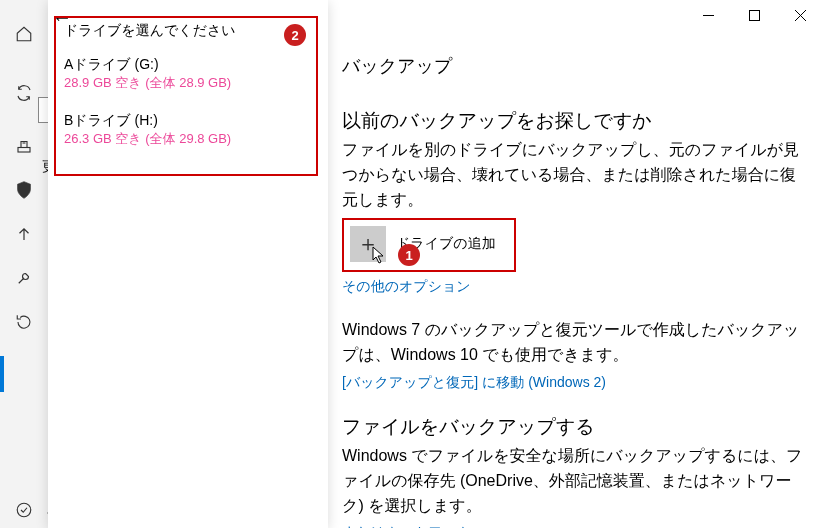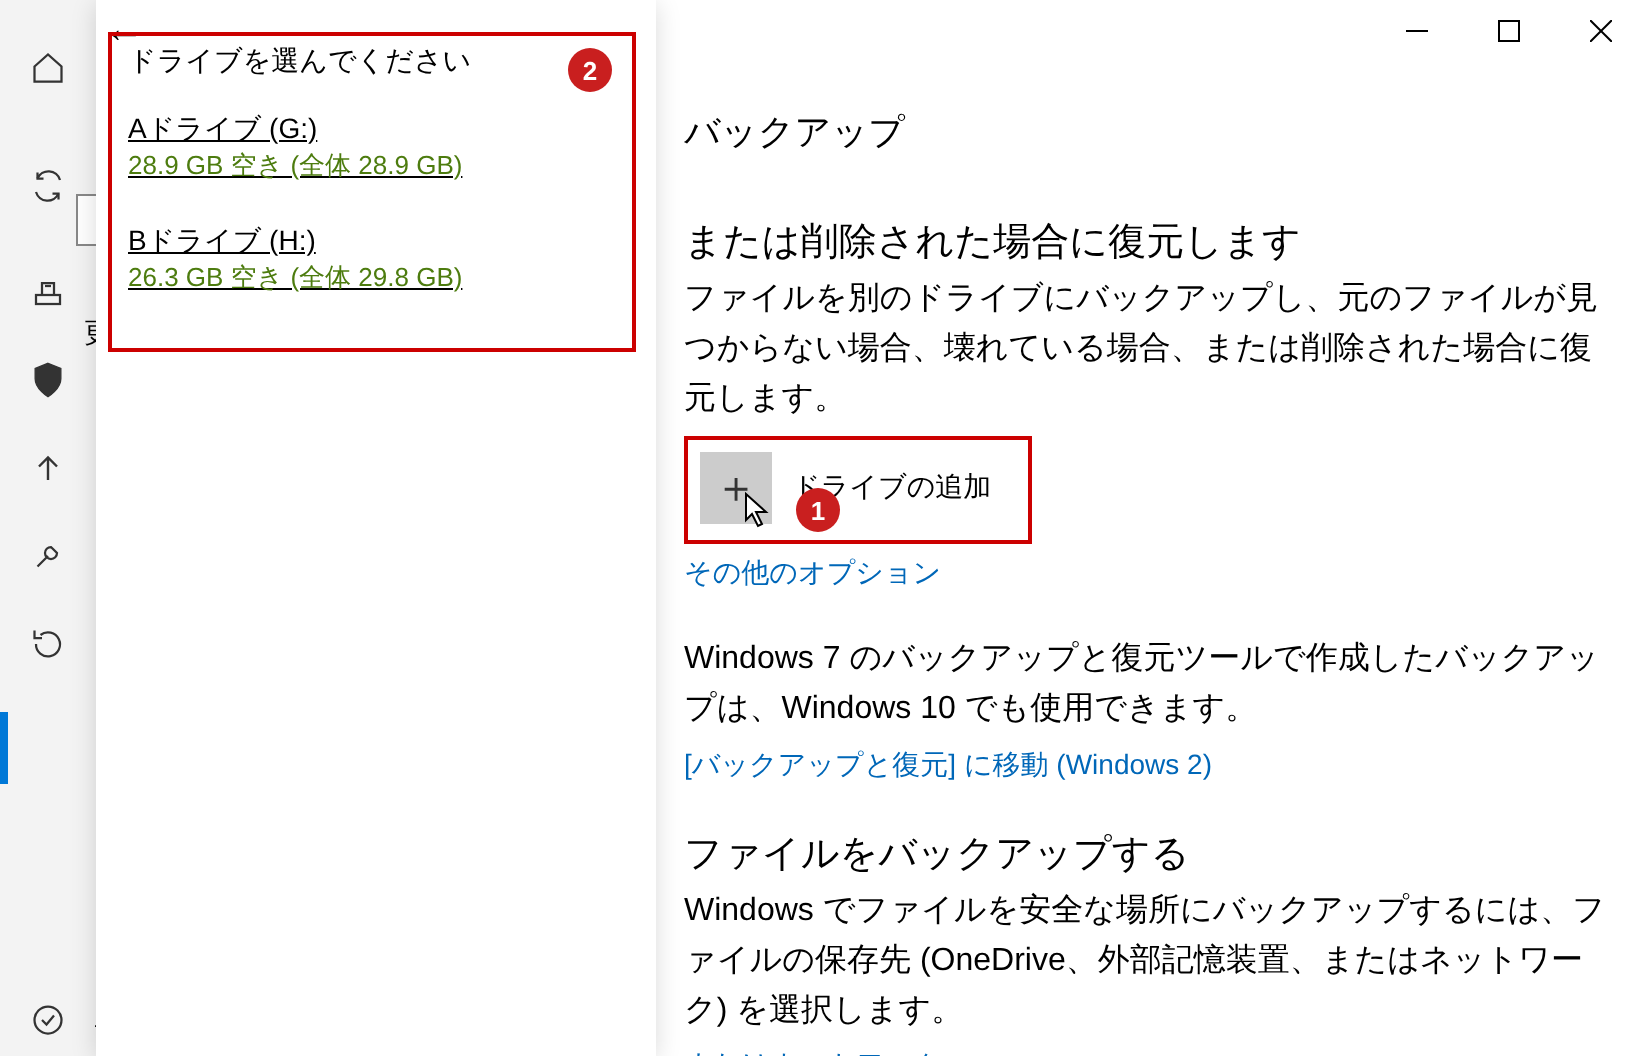--- a/index.html
+++ b/index.html
@@ -12,23 +12,23 @@
   .rail-item { width: 48px; height: 44px; display: flex; align-items: center; justify-content: center; color: #333; }
   .rail-item svg { stroke: #333; fill: none; }
   .rail-indicator { position: absolute; left: 0; top: 356px; width: 4px; height: 36px; background: #0078d7; }
   .sidebar { position: relative; width: 280px; background: #f3f3f3; padding: 12px 0 0 0; }
   .side-clip { position: absolute; left: -10px; top: 97px; width: 40px; height: 26px; border: 1px solid #888; background: #fff; display:flex; align-items:center; justify-content:center; color:#555; font-size:15px; }
   .side-nav { position:absolute; left:-6px; top:158px; font-size:14px; color:#000; }
   .side-back { position:absolute; left:0; top:4px; font-size:20px; color:#333; padding-left: 0;}
   .licenses { position:absolute; left:-2px; bottom:4px; font-size:14px; color:#000; display:flex; align-items:center; gap:8px;}
   .drawerbox { position:absolute; left:6px; top:16px; right:10px; height:160px; border:2px solid #c00; padding:4px 8px 8px 8px; }
   .drawer-title { font-size:14px; padding-bottom:10px; }
-  .drive { padding: 6px 0 0 0; text-decoration: underline; }
+  .drive { padding: 6px 0 0 0; }
   .drive-name { color:#000; }
-  .drive-sub { color:#4d7c0f; font-size:13px; margin-top:0; }
+  .drive-sub { color:#ec4899; font-size:13px; margin-top:0; }
   .drive + .drive { margin-top: 14px; }
   .red-badge { position:absolute; width:22px; height:22px; border-radius:50%; background:#c91f1f; color:#fff; font-weight:600; display:flex; align-items:center; justify-content:center; font-size:13px; }
   .badge2 { top:6px; right:10px; }
   .main { flex:1; padding: 54px 20px 0 14px; overflow:hidden; }
   .h1 { font-size:18px; font-weight:400; margin-bottom:30px; }
   .h2 { font-size:19px; font-weight:400; margin: 6px 0 4px 0;}
   .p  { font-size:16px; color:#000; line-height:1.55; }
   .section { margin-bottom: 22px; }
   .addbox { position:relative; display:inline-block; border:2px solid #c00; padding:6px 18px 8px 6px; margin-top:6px; }
   .addrow { display:flex; align-items:center; gap:10px; }
@@ -144,21 +144,21 @@
           <div class="drive-sub">26.3 GB 空き (全体 29.8 GB)</div>
         </div>
       </div>
     </div>
   </div>
 
   <div class="main">
     <div class="h1">バックアップ</div>
 
     <div class="section">
-      <div class="h2">または削除された場合に復元します</div>
+      <div class="h2">以前のバックアップをお探しですか</div>
       <div class="p">ファイルを別のドライブにバックアップし、元のファイルが見つからない場合、壊れている場合、または削除された場合に復元します。</div>
       <div class="addbox">
         <div class="addrow">
           <div class="plusbtn">
             ＋
             <span class="cursor">
               <svg width="14" height="18" viewBox="0 0 14 18">
                   <path d="M1 1 L1 14 L4 11 L7 17 L9 16 L6 10 L11 10 Z" fill="#fff" stroke="#000" stroke-width="1"></path>
                 </svg>
             </span>

